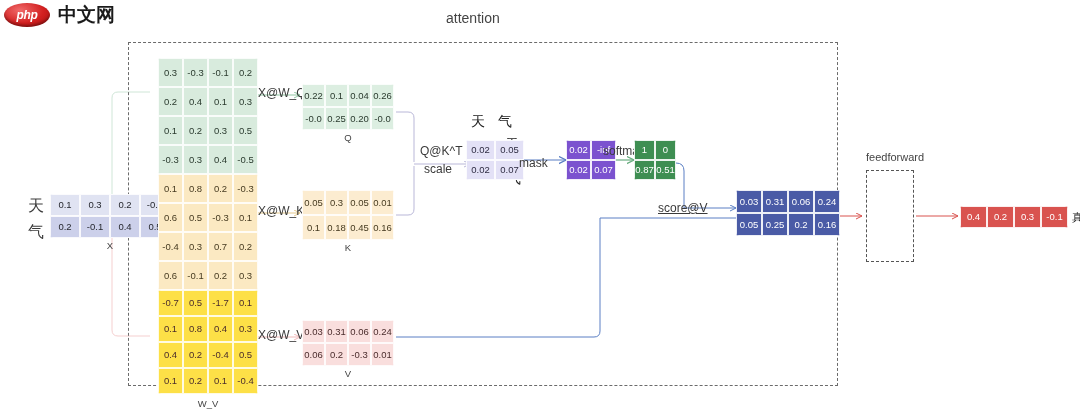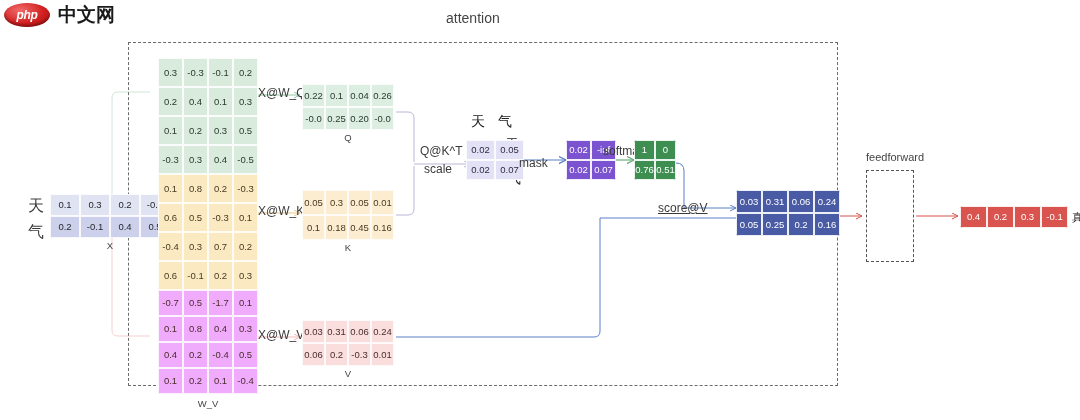--- a/index.html
+++ b/index.html
@@ -40,21 +40,21 @@
   .caption{position:absolute;left:0;width:100%;text-align:center;font-size:9.5px;color:#444;}
   .collabel{position:absolute;font-size:14px;color:#222;font-family:"DejaVu Sans",sans-serif;}
   .oplabel{position:absolute;font-size:12px;color:#3a3a3a;white-space:nowrap;}
   
   .c-x     .cell{background:#ccd0ea;color:#25272e;}
   .c-x .cell.lite{background:#e0e3f2;}
   .c-wq    .cell{background:#d8ebdd;color:#2a3a2e;}
   .c-q     .cell{background:#dceee1;color:#2a3a2e;}
   .c-wk    .cell{background:#fbe9c2;color:#453a20;}
   .c-k     .cell{background:#fcecd0;color:#453a20;}
-  .c-wv    .cell{background:#f0abfc;color:#4a2c2c;}
+  .c-wv    .cell{background:#fde047;color:#4a2c2c;}
   .c-v     .cell{background:#f9dedd;color:#4a2c2c;}
   .c-score .cell{background:#e3e1f6;color:#2d2b40;}
   .c-mask  .cell{background:#7b52cf;color:#ffffff;border-color:rgba(255,255,255,.9);}
   .c-soft  .cell{background:#3e8e52;color:#ffffff;border-color:rgba(255,255,255,.9);}
   .c-out   .cell{background:#4a5ba6;color:#ffffff;border-color:rgba(255,255,255,.9);}
   .c-final .cell{background:#d9534f;color:#ffffff;border-color:rgba(255,255,255,.9);}
   svg.lines{position:absolute;left:0;top:0;width:1080px;height:420px;pointer-events:none;}
 </style>
 </head>
 <body>
@@ -277,21 +277,21 @@
     <div class="cell">0.07</div>
   </div>
 </div>
 
 <div class="oplabel" style="left:603px;top:144px;">softmax</div>
 
 <div class="abs" style="left:634px;top:140px;">
   <div class="mat c-soft" style="grid-template-columns:repeat(2,21px);grid-auto-rows:20px;">
     <div class="cell">1</div>
     <div class="cell">0</div>
-    <div class="cell">0.76</div>
+    <div class="cell">0.87</div>
     <div class="cell">0.51</div>
   </div>
 </div>
 
 <div class="oplabel" style="left:658px;top:201px;text-decoration:underline;">score@V</div>
 
 <div class="abs" style="left:736px;top:190px;">
   <div class="mat c-out" style="grid-template-columns:repeat(4,26px);grid-auto-rows:23px;">
     <div class="cell">0.03</div>
     <div class="cell">0.31</div>

